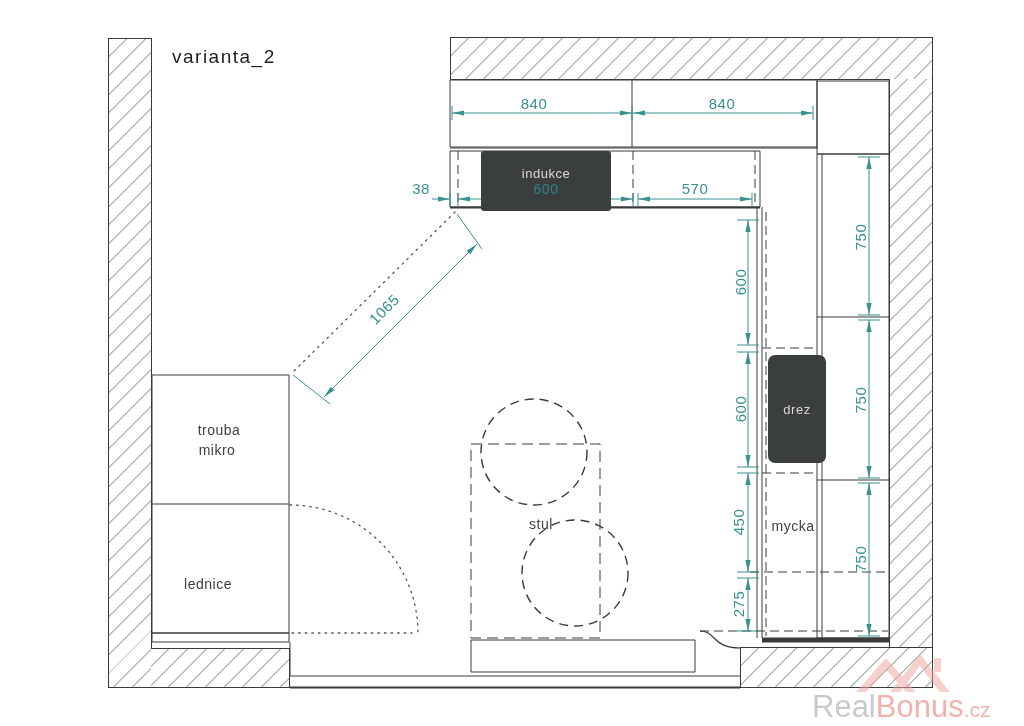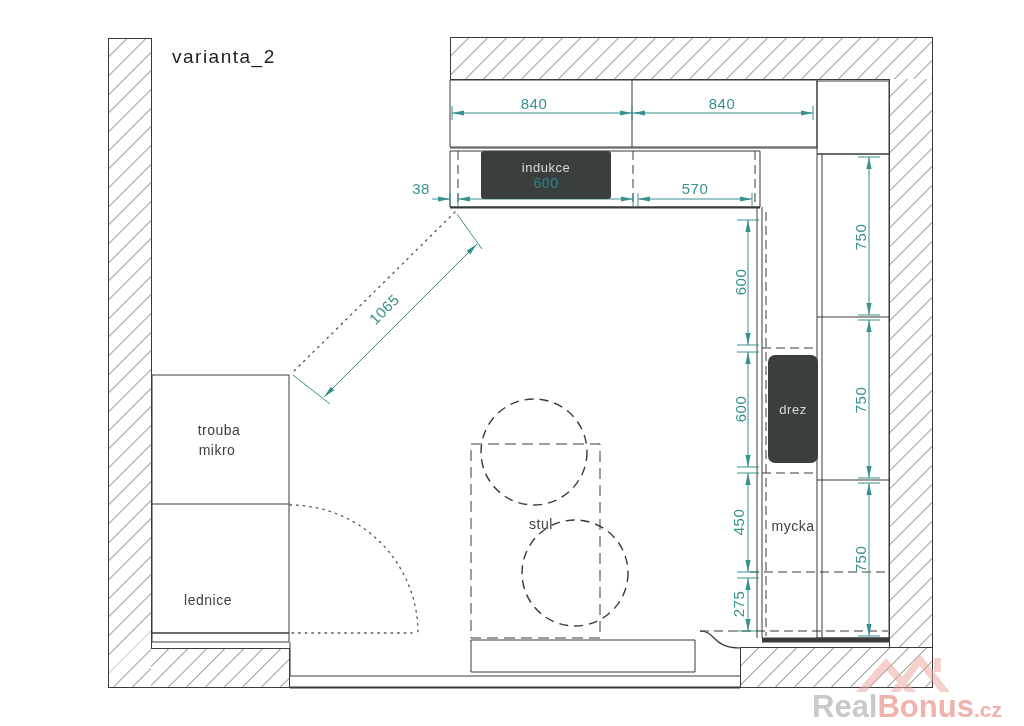--- a/index.html
+++ b/index.html
@@ -10,25 +10,25 @@
   #overlay{position:absolute;left:0;top:0;z-index:1;}
   .lbl{position:absolute;z-index:3;font-size:14px;color:#404040;letter-spacing:.5px;
        transform:translate(-50%,-50%);white-space:nowrap;}
   .dim{position:absolute;z-index:3;font-size:15px;color:#389090;letter-spacing:.5px;
        transform:translate(-50%,-50%);white-space:nowrap;}
   .dim.rot{transform:translate(-50%,-50%) rotate(-90deg);}
   .dim.diag{transform:translate(-50%,-50%) rotate(-45deg);}
   #title{position:absolute;left:172px;top:46px;z-index:3;font-size:19px;color:#222;letter-spacing:1.5px;}
   .darkbox{position:absolute;z-index:2;background:#3b3e3e;display:flex;flex-direction:column;
            align-items:center;justify-content:center;box-sizing:border-box;}
-  #indukce-box{left:481px;top:151px;width:130px;height:48px;border-radius:3px;}
-  #drez-box{left:768px;top:355px;width:50px;height:108px;border-radius:7px;}
+  #indukce-box{left:481px;top:151px;width:130px;height:60px;border-radius:3px;}
+  #drez-box{left:768px;top:355px;width:58px;height:108px;border-radius:7px;}
   .darklbl{font-size:13px;color:#d9d9d9;letter-spacing:.5px;}
   .tealin{font-size:14px;color:#2e8484;letter-spacing:.5px;}
-  #watermark{position:absolute;left:812px;top:689px;z-index:4;font-weight:bold;font-size:31px;
+  #watermark{position:absolute;left:812px;top:689px;z-index:4;font-weight:normal;font-size:31px;
              letter-spacing:0px;white-space:nowrap;}
   #watermark .gray{color:#c9c9c9;}
   #watermark .pink{color:#f0b2ac;}
   #watermark .tld{font-size:21px;color:#f0b2ac;}
   #wmlogo{position:absolute;left:848px;top:644px;z-index:4;}
 </style>
 </head>
 <body>
 
 <div id="plan">
@@ -160,21 +160,21 @@
   <div id="indukce-box" class="darkbox">
     <span class="darklbl">indukce</span>
     <span class="tealin">600</span>
   </div>
   <div id="drez-box" class="darkbox">
     <span class="darklbl">drez</span>
   </div>
 
   <div class="lbl" style="left:219px;top:430px;">trouba</div>
   <div class="lbl" style="left:217px;top:450px;">mikro</div>
-  <div class="lbl" style="left:208px;top:584px;margin-top:16px;">lednice</div>
+  <div class="lbl" style="left:208px;top:584px;">lednice</div>
   <div class="lbl" style="left:521px;top:524px;margin-left:20px;">stul</div>
   <div class="lbl" style="left:793px;top:526px;">mycka</div>
 
   <div class="dim" style="left:534px;top:103px;">840</div>
   <div class="dim" style="left:722px;top:103px;">840</div>
   <div class="dim" style="left:421px;top:188px;text-align:center;">38</div>
   <div class="dim" style="left:695px;top:188px;">570</div>
   <div class="dim rot" style="left:740px;top:282px;">600</div>
   <div class="dim rot" style="left:740px;top:409px;">600</div>
   <div class="dim rot" style="left:738px;top:522px;">450</div>

